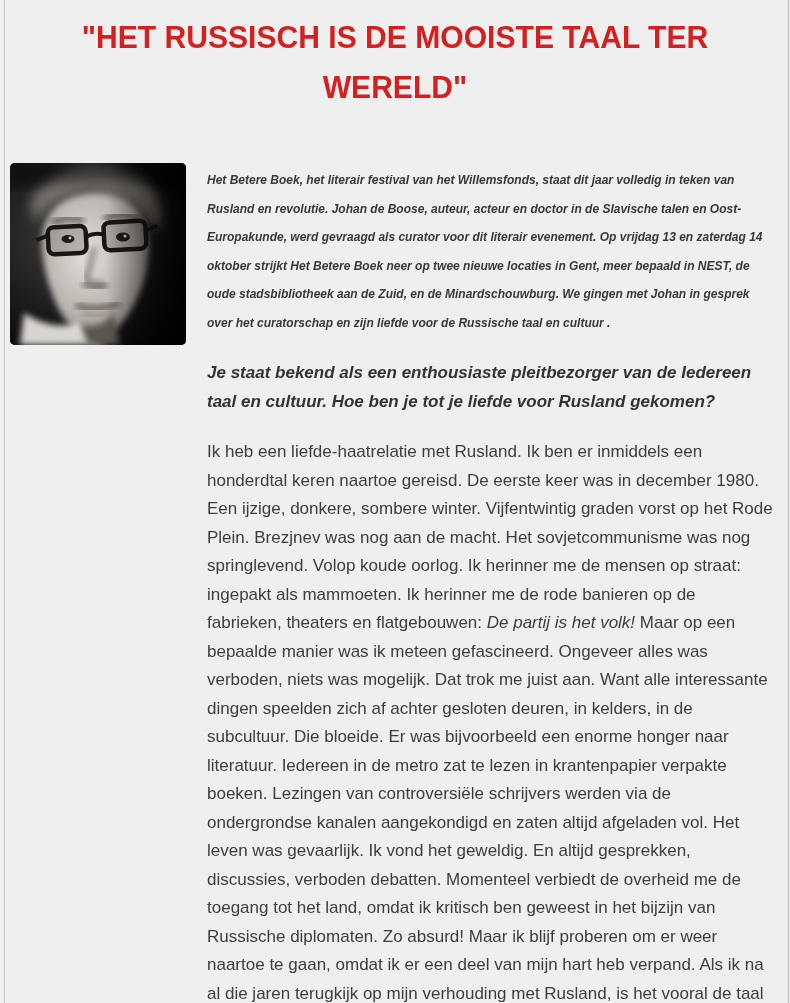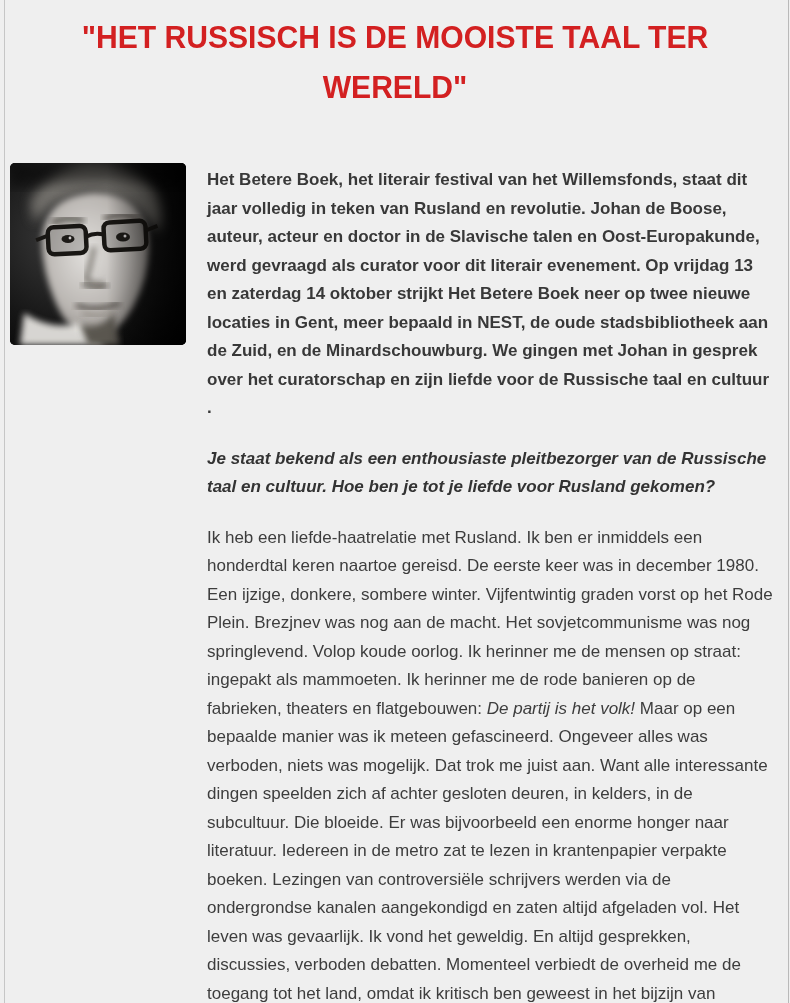--- a/index.html
+++ b/index.html
@@ -44,23 +44,24 @@
   }
   .photo svg { display: block; }
 
   .content {
     margin: 54px 14px 0 207px;
     width: 566px;
   }
   .content p { margin-bottom: 22px; }
   p.intro {
     font-weight: bold;
-    font-size: 17px;
+    font-size: 12px;
     line-height: 28.5px;
     color: #383838;
+    font-style: italic;
   }
   p.question {
     font-weight: bold;
     font-style: italic;
     font-size: 17px;
     line-height: 28.5px;
     color: #333333;
   }
   p.answer {
     font-size: 17px;
@@ -135,16 +136,16 @@
     <path d="M72,150 Q88,156 104,148" stroke="#8a847c" stroke-width="3" fill="none" filter="url(#soft)"></path>
 
     <rect width="176" height="182" fill="url(#shadeRight)"></rect>
 
     <path d="M0,0 H176 V26 Q88,10 0,26 Z" fill="#000" opacity="0.45" filter="url(#softer)"></path>
   </svg>
 </div>
 
 <div class="content">
   <p class="intro">Het Betere Boek, het literair festival van het Willemsfonds, staat dit jaar volledig in teken van Rusland en revolutie. Johan de Boose, auteur, acteur en doctor in de Slavische talen en Oost-Europakunde, werd gevraagd als curator voor dit literair evenement. Op vrijdag 13 en zaterdag 14 oktober strijkt Het Betere Boek neer op twee nieuwe locaties in Gent, meer bepaald in NEST, de oude stadsbibliotheek aan de Zuid, en de Minardschouwburg. We gingen met Johan in gesprek over het curatorschap en zijn liefde voor de Russische taal en cultuur .</p>
-  <p class="question">Je staat bekend als een enthousiaste pleitbezorger van de Russische taal en cultuur. Hoe ben je tot je liefde voor Rusland gekomen?</p>
+  <p class="question">Je staat bekend als een enthousiaste pleitbezorger van de Iedereen taal en cultuur. Hoe ben je tot je liefde voor Rusland gekomen?</p>
   <p class="answer"><span>Ik heb een liefde-haatrelatie met Rusland. Ik ben er inmiddels een honderdtal keren naartoe gereisd. De eerste keer was in december 1980. Een ijzige, donkere, sombere winter. Vijfentwintig graden vorst op het Rode Plein. Brezjnev was nog aan de macht. Het sovjetcommunisme was nog springlevend. Volop koude oorlog. Ik herinner me de mensen op straat: ingepakt als mammoeten. Ik herinner me de rode banieren op de fabrieken, theaters en flatgebouwen: </span><em>De partij is het volk!</em><span> Maar op een bepaalde manier was ik meteen gefascineerd. Ongeveer alles was verboden, niets was mogelijk. Dat trok me juist aan. Want alle interessante dingen speelden zich af achter gesloten deuren, in kelders, in de subcultuur. Die bloeide. Er was bijvoorbeeld een enorme honger naar literatuur. Iedereen in de metro zat te lezen in krantenpapier verpakte boeken. Lezingen van controversiële schrijvers werden via de ondergrondse kanalen aangekondigd en zaten altijd afgeladen vol. Het leven was gevaarlijk. Ik vond het geweldig. En altijd gesprekken, discussies, verboden debatten. Momenteel verbiedt de overheid me de toegang tot het land, omdat ik kritisch ben geweest in het bijzijn van Russische diplomaten. Zo absurd! Maar ik blijf proberen om er weer naartoe te gaan, omdat ik er een deel van mijn hart heb verpand. Als ik na al die jaren terugkijk op mijn verhouding met Rusland, is het vooral de taal die me fascineert. Het Russisch is de mooiste taal ter wereld. Zonder enige twijfel. De dagelijkse spreektaal is al poëzie. "Ik ga een pakje sigaretten halen" is een gedicht. Zo compact, zo muzikaal, zo sensueel.</span></p>
 
 </div>
 
 </body></html>

